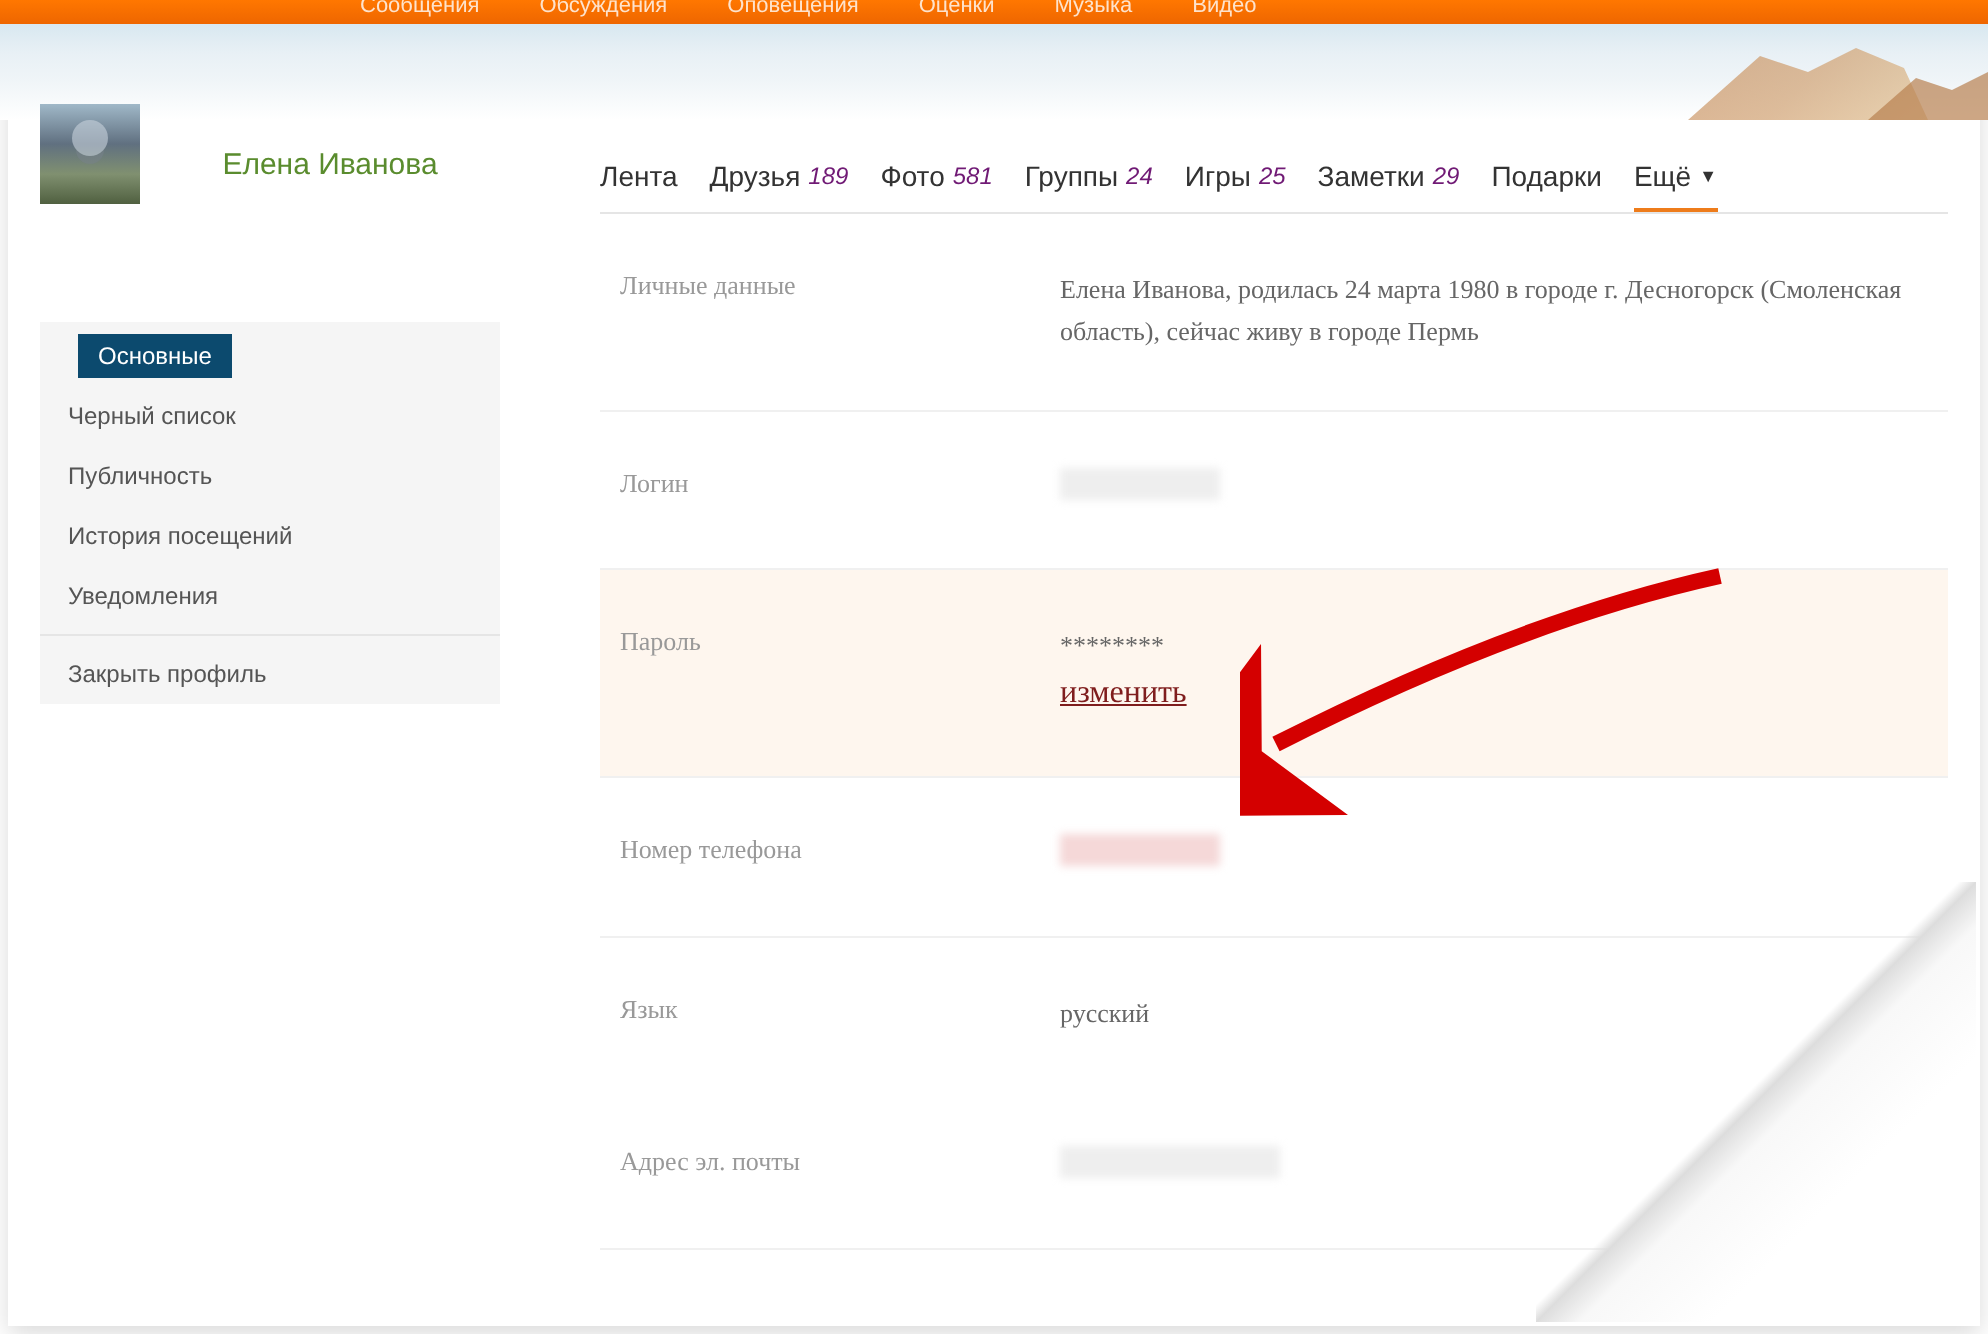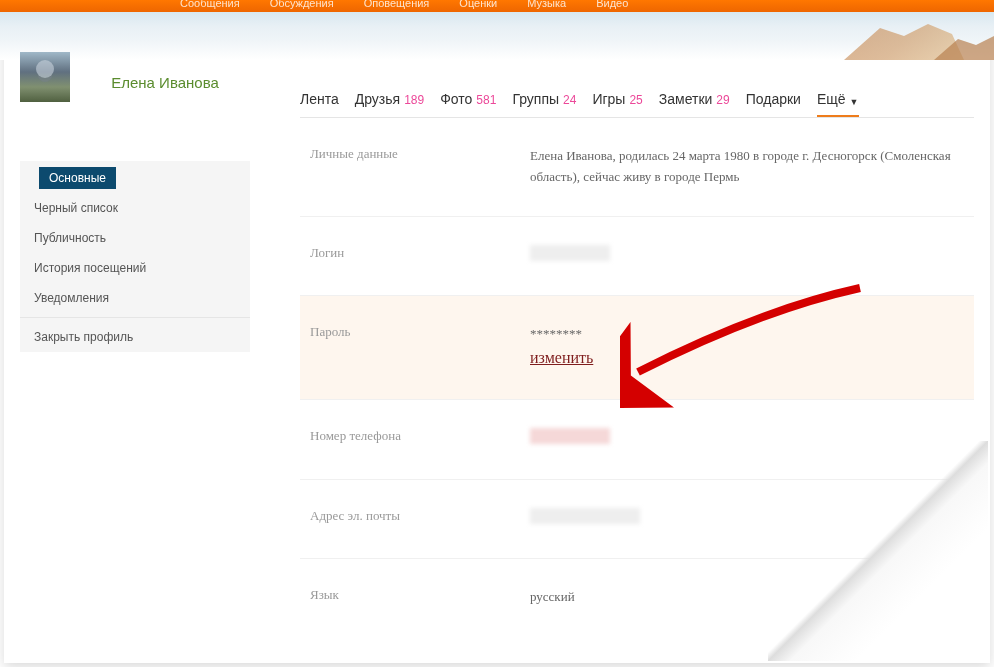--- a/index.html
+++ b/index.html
@@ -20,22 +20,22 @@
 .username { color: #5a8c2e; font-size: 15px; margin-top: 12px; margin-left: 60px; position: relative; top: -40px; text-align: center; }
 
 .side-nav { margin-top: 30px; background: #f5f5f5; }
 .side-nav-item { padding: 8px 14px; color: #555; cursor: pointer; font-size: 12px; }
 .side-nav-item.active { background: #0c4a6e; color: #fff; display: inline-block; margin: 6px 19px 4px; padding: 4px 10px; }
 .side-nav-sep { border-top: 1px solid #e5e5e5; margin: 4px 0; }
 
 .right-col { flex: 1; padding-left: 50px; padding-top: 20px; }
 
 .tabs { border-bottom: 1px solid #e5e5e5; padding-bottom: 10px; margin-bottom: 0; display: flex; gap: 16px; font-size: 14px; align-items: baseline; }
-.tab { color: #333; cursor: pointer; display: flex; gap: 4px; align-items: flex-end; margin-top: 11px; }
-.tab-count { color: #ec4899; font-size: 12px; }
+.tab { color: #333; cursor: pointer; display: flex; gap: 4px; align-items: center; }
+.tab-count { color: #701a75; font-size: 12px; font-style: italic; }
 .tab.more { border-bottom: 2px solid #ee7c1b; padding-bottom: 8px; margin-bottom: -11px; }
 .tab.more::after { content: ' ▼'; font-size: 9px; color: #333; }
 
 .settings-section { display: flex; padding: 28px 10px; border-bottom: 1px solid #f0f0f0; font-family: Liberation Serif, serif; }
 .settings-section.highlight { background: #fef6ee; }
 .setting-label { width: 220px; color: #999; font-size: 13px; }
 .setting-value { flex: 1; color: #666; font-size: 13px; line-height: 1.6; }
 .redacted { display: inline-block; background: #eee; width: 80px; height: 16px; filter: blur(2px); }
 .redacted.pink { background: #f5d8d8; }
 .change-link { color: #7f1d1d; text-decoration: underline; font-size: 16px; cursor: pointer; }
@@ -128,28 +128,28 @@
         <div>********</div>
         <span class="change-link">изменить</span>
       </div>
     </div>
 
     <div class="settings-section">
       <div class="setting-label">Номер телефона</div>
       <div class="setting-value"><span class="redacted pink"></span></div>
     </div>
 
+    <div class="settings-section" style="border-bottom:none">
+      <div class="setting-label">Язык</div>
+      <div class="setting-value">русский</div>
+    </div>
+
     <div class="settings-section">
       <div class="setting-label">Адрес эл. почты</div>
       <div class="setting-value"><span class="redacted" style="width:110px"></span></div>
-    </div>
-
-    <div class="settings-section" style="border-bottom:none">
-      <div class="setting-label">Язык</div>
-      <div class="setting-value">русский</div>
     </div>
   </div>
 </div>
 
 <svg class="arrow" width="250" height="130" viewBox="0 0 250 130">
   <defs>
     <marker id="ah" markerWidth="12" markerHeight="12" refX="2" refY="6" orient="auto">
       <path d="M0,0 L12,6 L0,12 L3,6 Z" fill="#d40000"></path>
     </marker>
   </defs>

